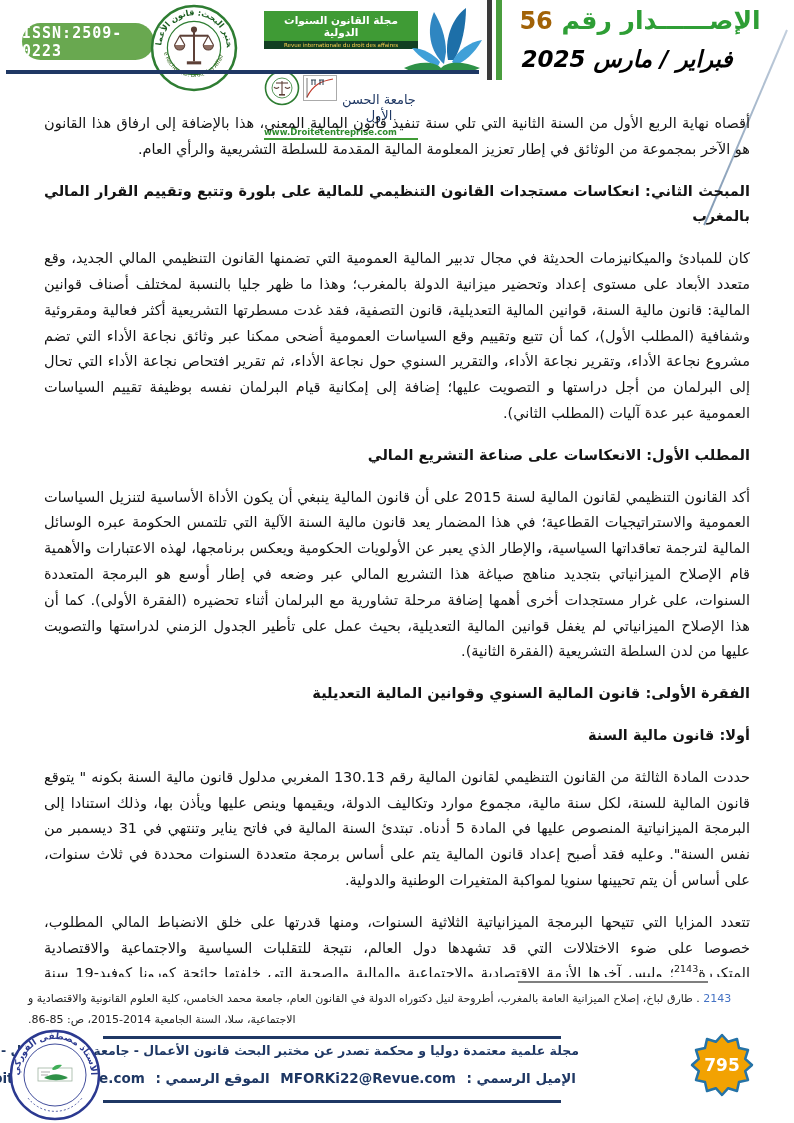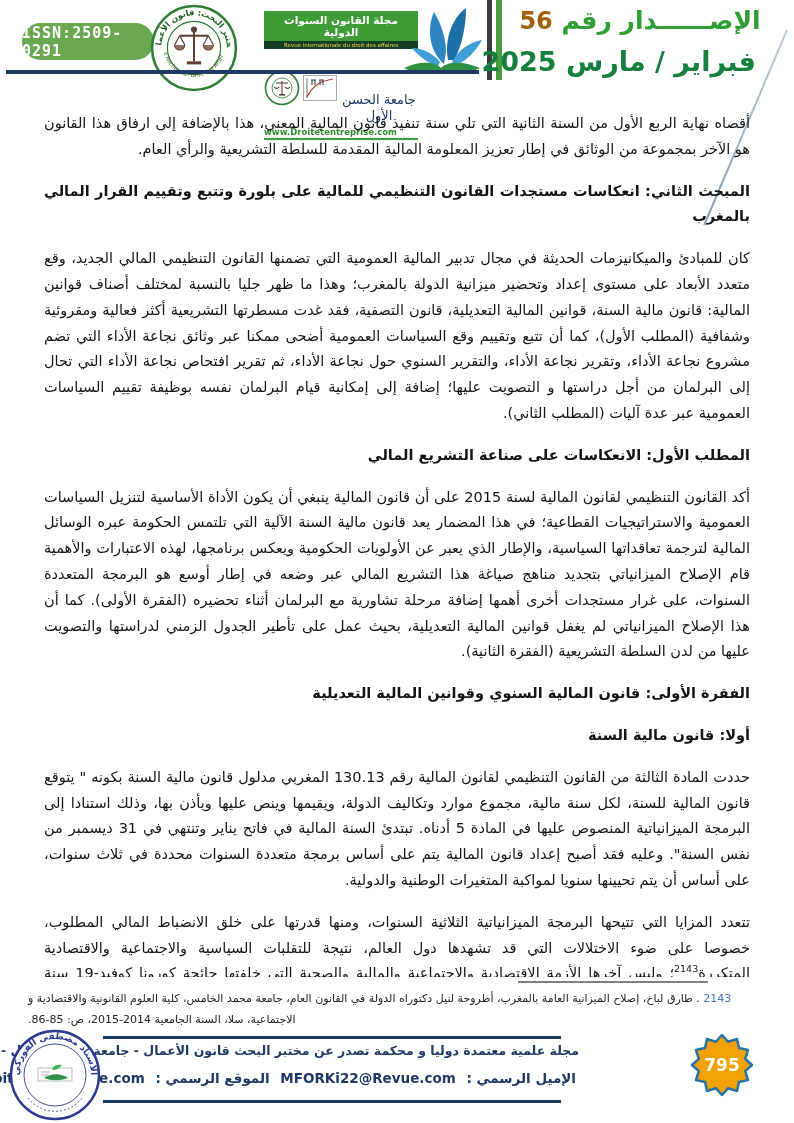--- a/index.html
+++ b/index.html
@@ -22,21 +22,21 @@
   .jb-site{color:#2e8b2e;font-size:8.5px;font-weight:bold;text-align:left;
     border-bottom:2px solid #3f9b35;padding-bottom:1px;margin-top:2px;}
   .bird-logo{position:absolute;left:400px;top:2px;width:84px;height:88px;}
   .vbar{position:absolute;top:0;}
   .vbar.dark{left:487px;width:5px;height:80px;background:#3a3a3a;}
   .vbar.green{left:496px;width:6px;height:80px;background:#4a9d3e;}
   .issue-line{position:absolute;left:506px;top:6px;width:268px;direction:rtl;text-align:center;
     font-weight:bold;font-size:25px;color:#2e9e35;white-space:nowrap;}
   .issue-num{color:#a16207;font-size:24px;}
   .issue-date{position:absolute;left:498px;top:46px;width:258px;direction:rtl;text-align:center;
-    color:#15803d;font-weight:bold;font-size:27px;white-space:nowrap;}
+    color:#000000;font-weight:bold;font-size:23px;white-space:nowrap;font-style:italic;}
   .diag-line{position:absolute;left:786px;top:30px;width:2px;height:212px;
     background:linear-gradient(#c3cfdd,#7e97b2);transform:rotate(23deg);transform-origin:top center;}
   .header-rule{position:absolute;left:6px;top:70px;width:473px;height:4px;background:#1f3864;}
 
   
   .body-text{position:absolute;left:28px;right:28px;top:95px;max-height:882px;overflow:hidden;
     direction:rtl;text-align:justify;font-size:14.5px;line-height:25.8px;color:#141414;}
   .body-text p{margin:16px;}
   .body-text p.h{font-weight:bold;}
   sup.ref{font-size:9.5px;line-height:0;vertical-align:super;}
@@ -59,21 +59,21 @@
   .f-line2 .ltr{direction:ltr;unicode-bidi:embed;}
   .badge{position:absolute;left:690px;top:1033px;width:64px;height:64px;}
   .stamp{position:absolute;left:8px;top:1028px;width:94px;height:94px;}
 </style>
 </head>
 <body>
 
 <div class="page">
 
   <header>
-    <div class="issn-pill">ISSN:2509-0291</div>
+    <div class="issn-pill">ISSN:2509-0223</div>
 
     <svg class="lab-stamp" viewBox="0 0 86 86">
       <circle cx="43" cy="43" r="41" fill="#fff" stroke="#2e7d32" stroke-width="2.5"></circle>
       <circle cx="43" cy="43" r="26" fill="none" stroke="#2e7d32" stroke-width="1.2"></circle>
       <defs>
         <path id="labTop" d="M 11,43 A 32,32 0 0 1 75,43"></path>
         <path id="labBot" d="M 14,49 A 30,30 0 0 0 72,49"></path>
       </defs>
       <text font-size="8" fill="#1b5e20" font-weight="bold">
         <textPath href="#labTop" startOffset="50%" text-anchor="middle">مختبر البحث: قانون الأعمال</textPath>

